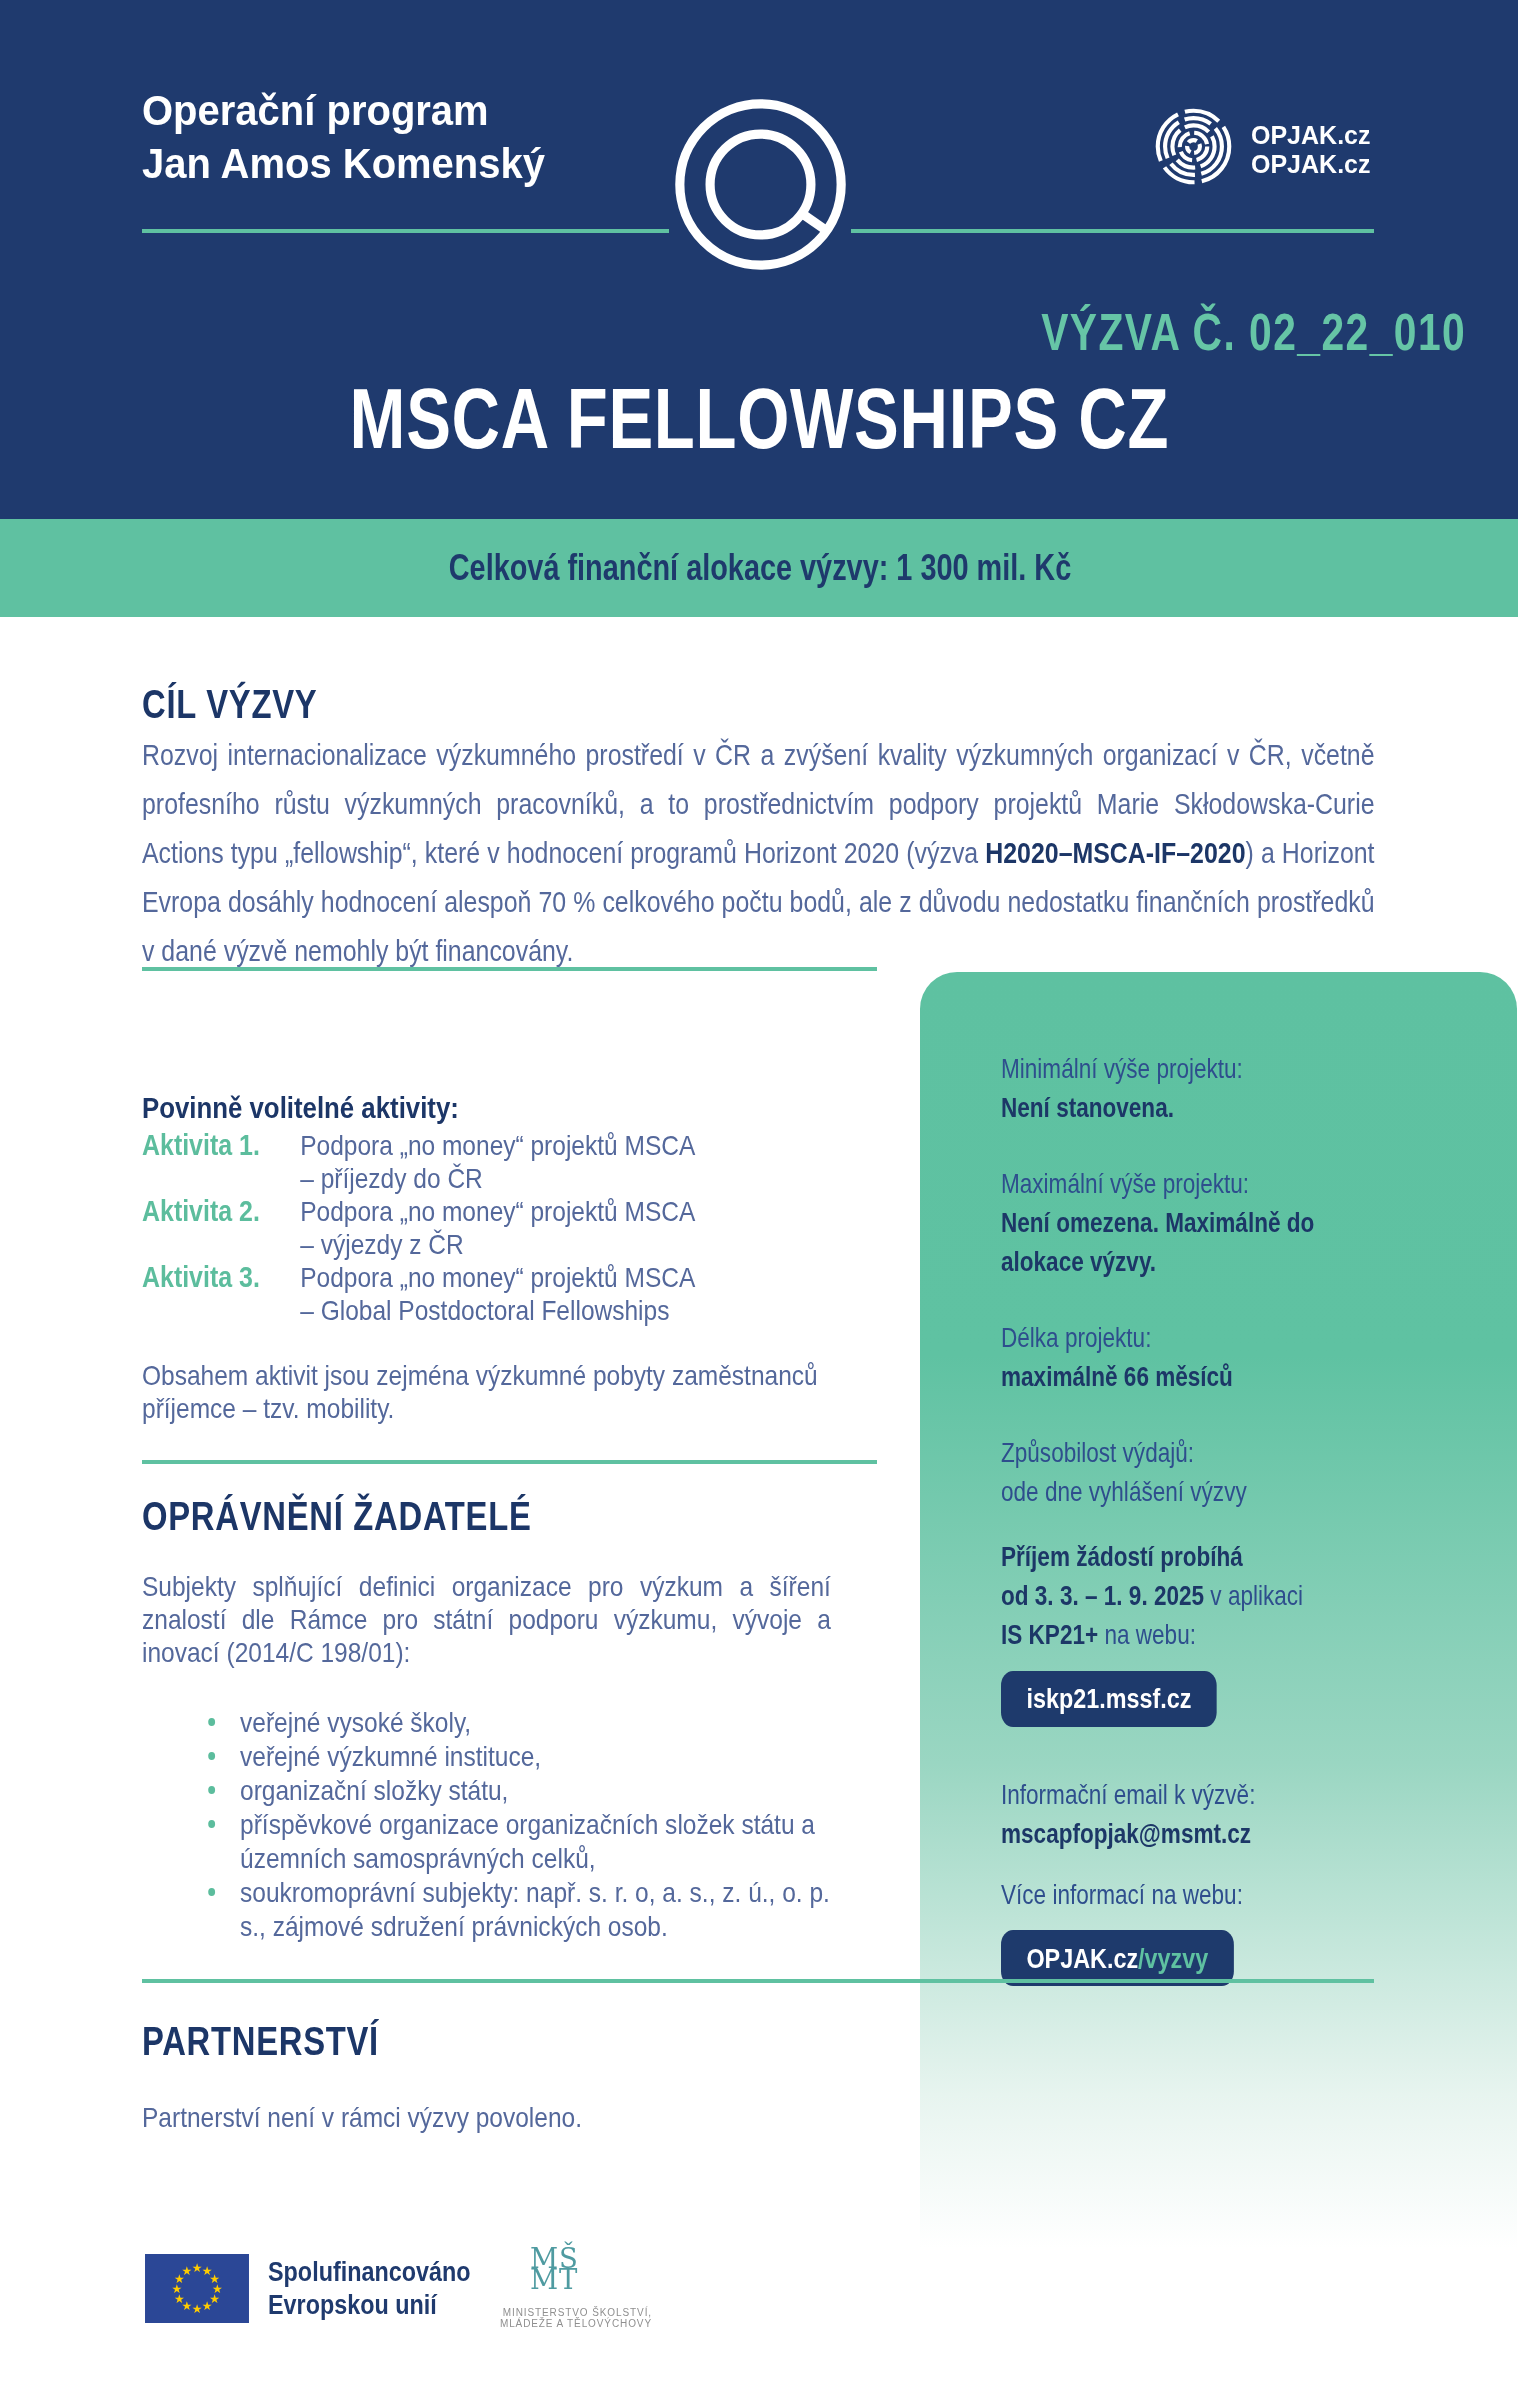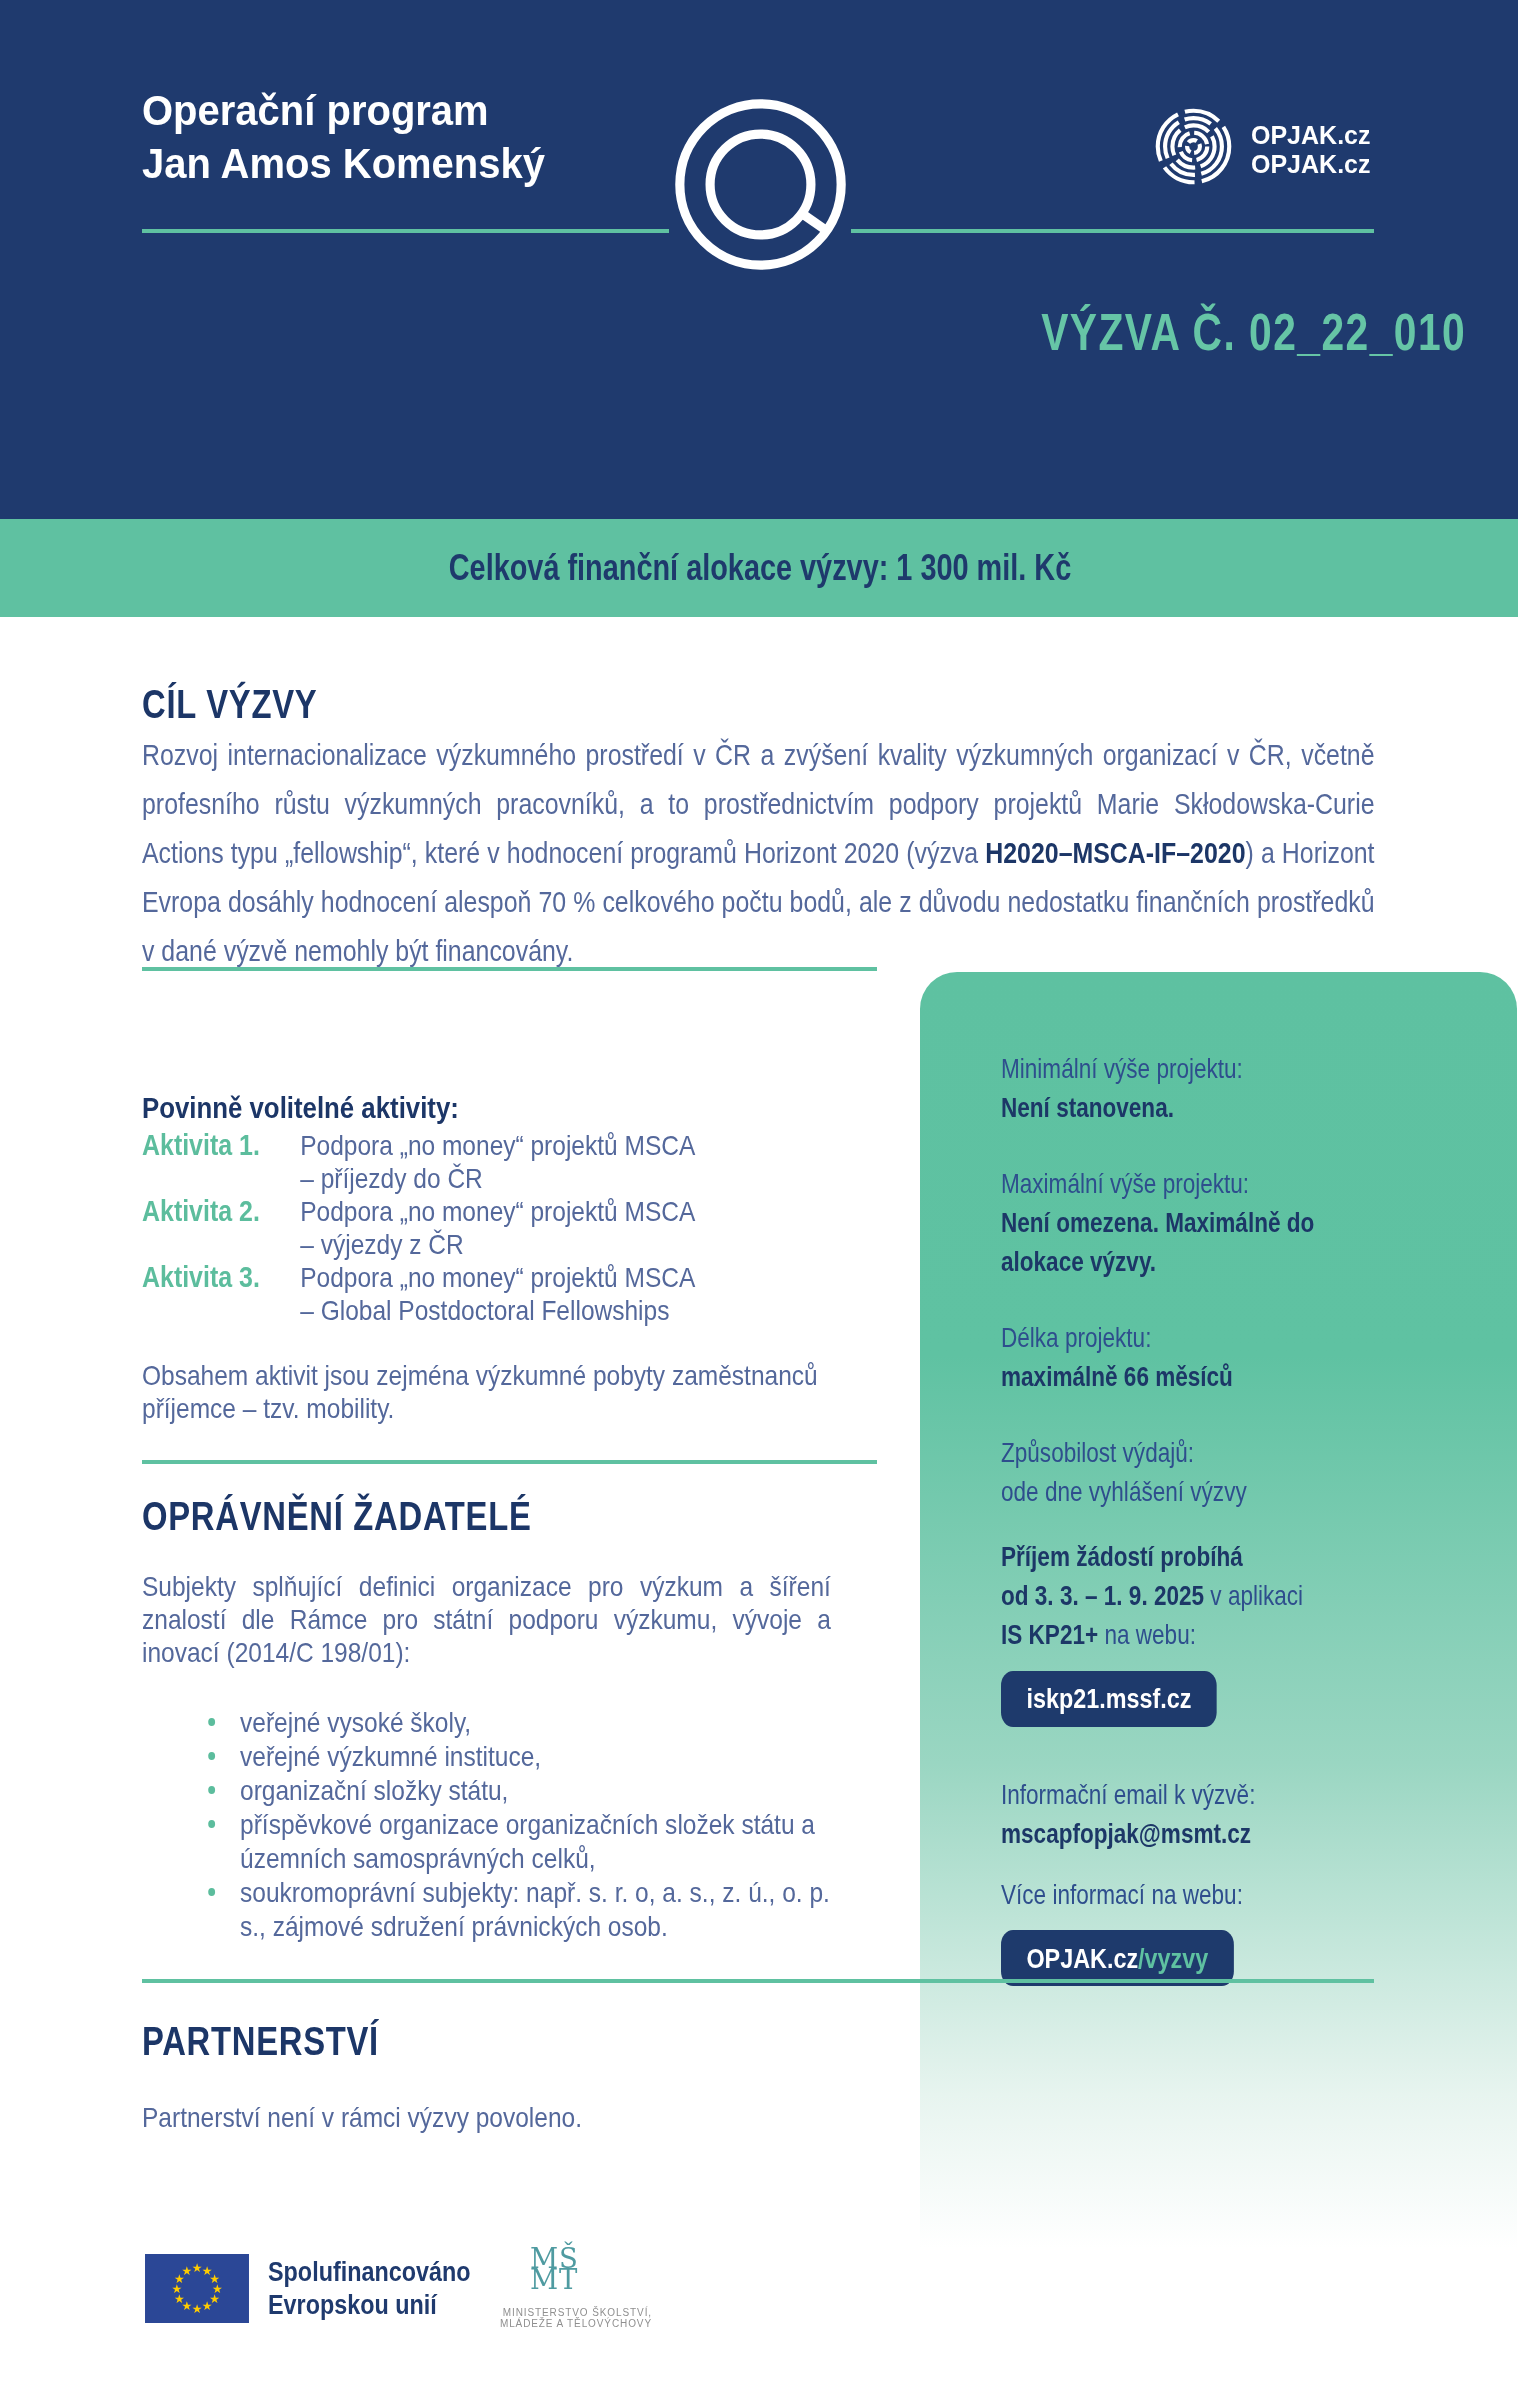--- a/index.html
+++ b/index.html
@@ -108,20 +108,23 @@
         </g>
       </svg>
       <div class="opjak-txt">
         <div>OPJAK.cz</div>
         <div>OPJAK.cz</div>
       </div>
     </div>
 
     <div class="vyzva">
       <span>VÝZVA Č. 02_22_010</span>
+    </div>
+    <div class="big-title">
+      <span>MSCA FELLOWSHIPS CZ</span>
     </div>
   </div>
 
   <div class="banner">
     <span>Celková finanční alokace výzvy: 1 300 mil. Kč</span>
   </div>
 
   <div class="card">
     <div class="card-inner">
 

